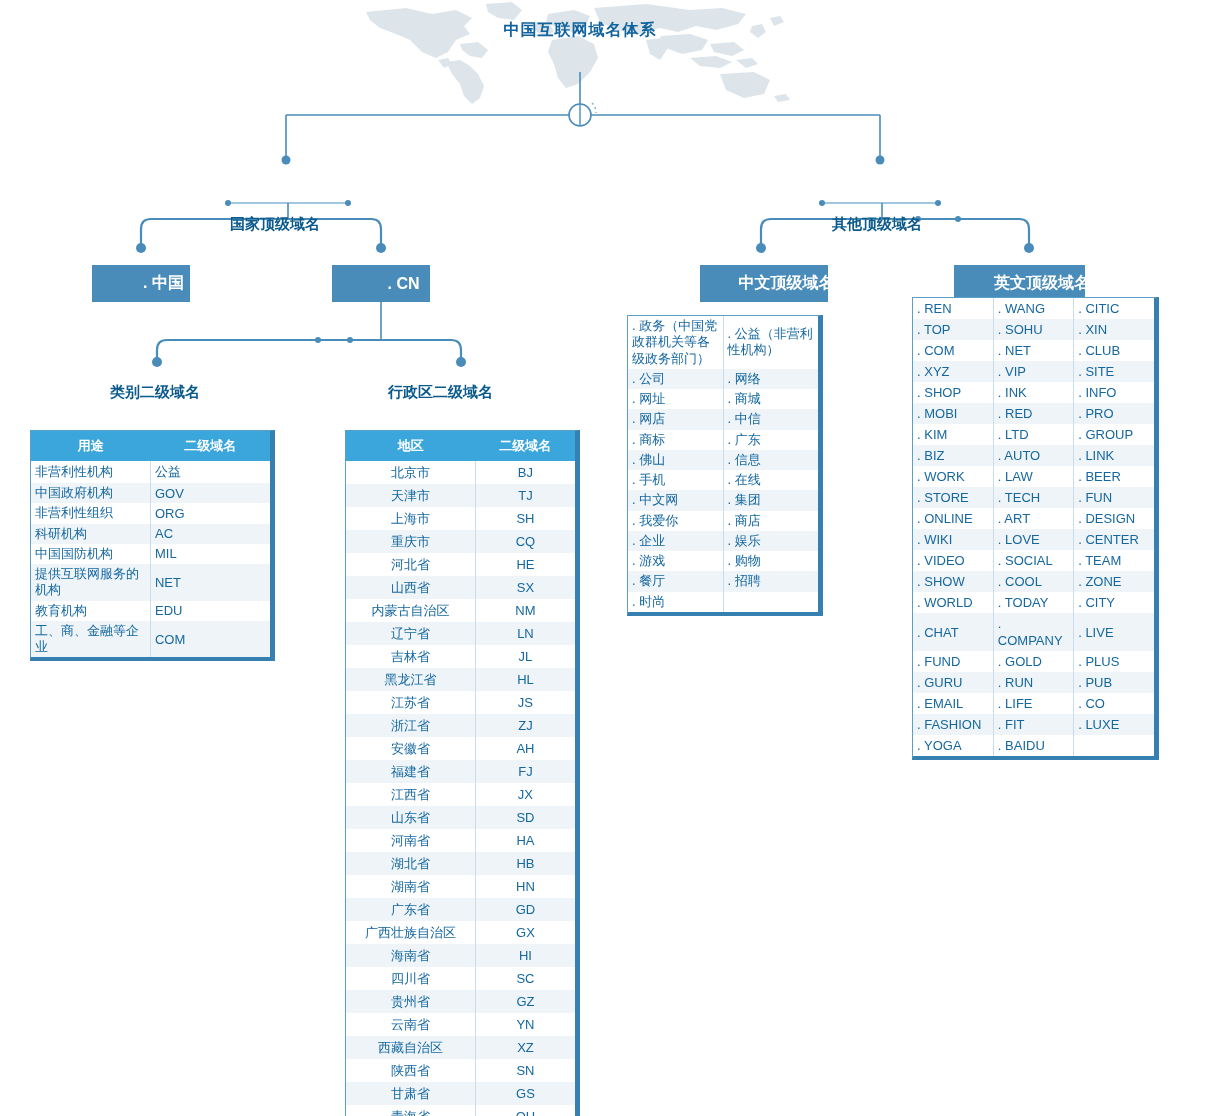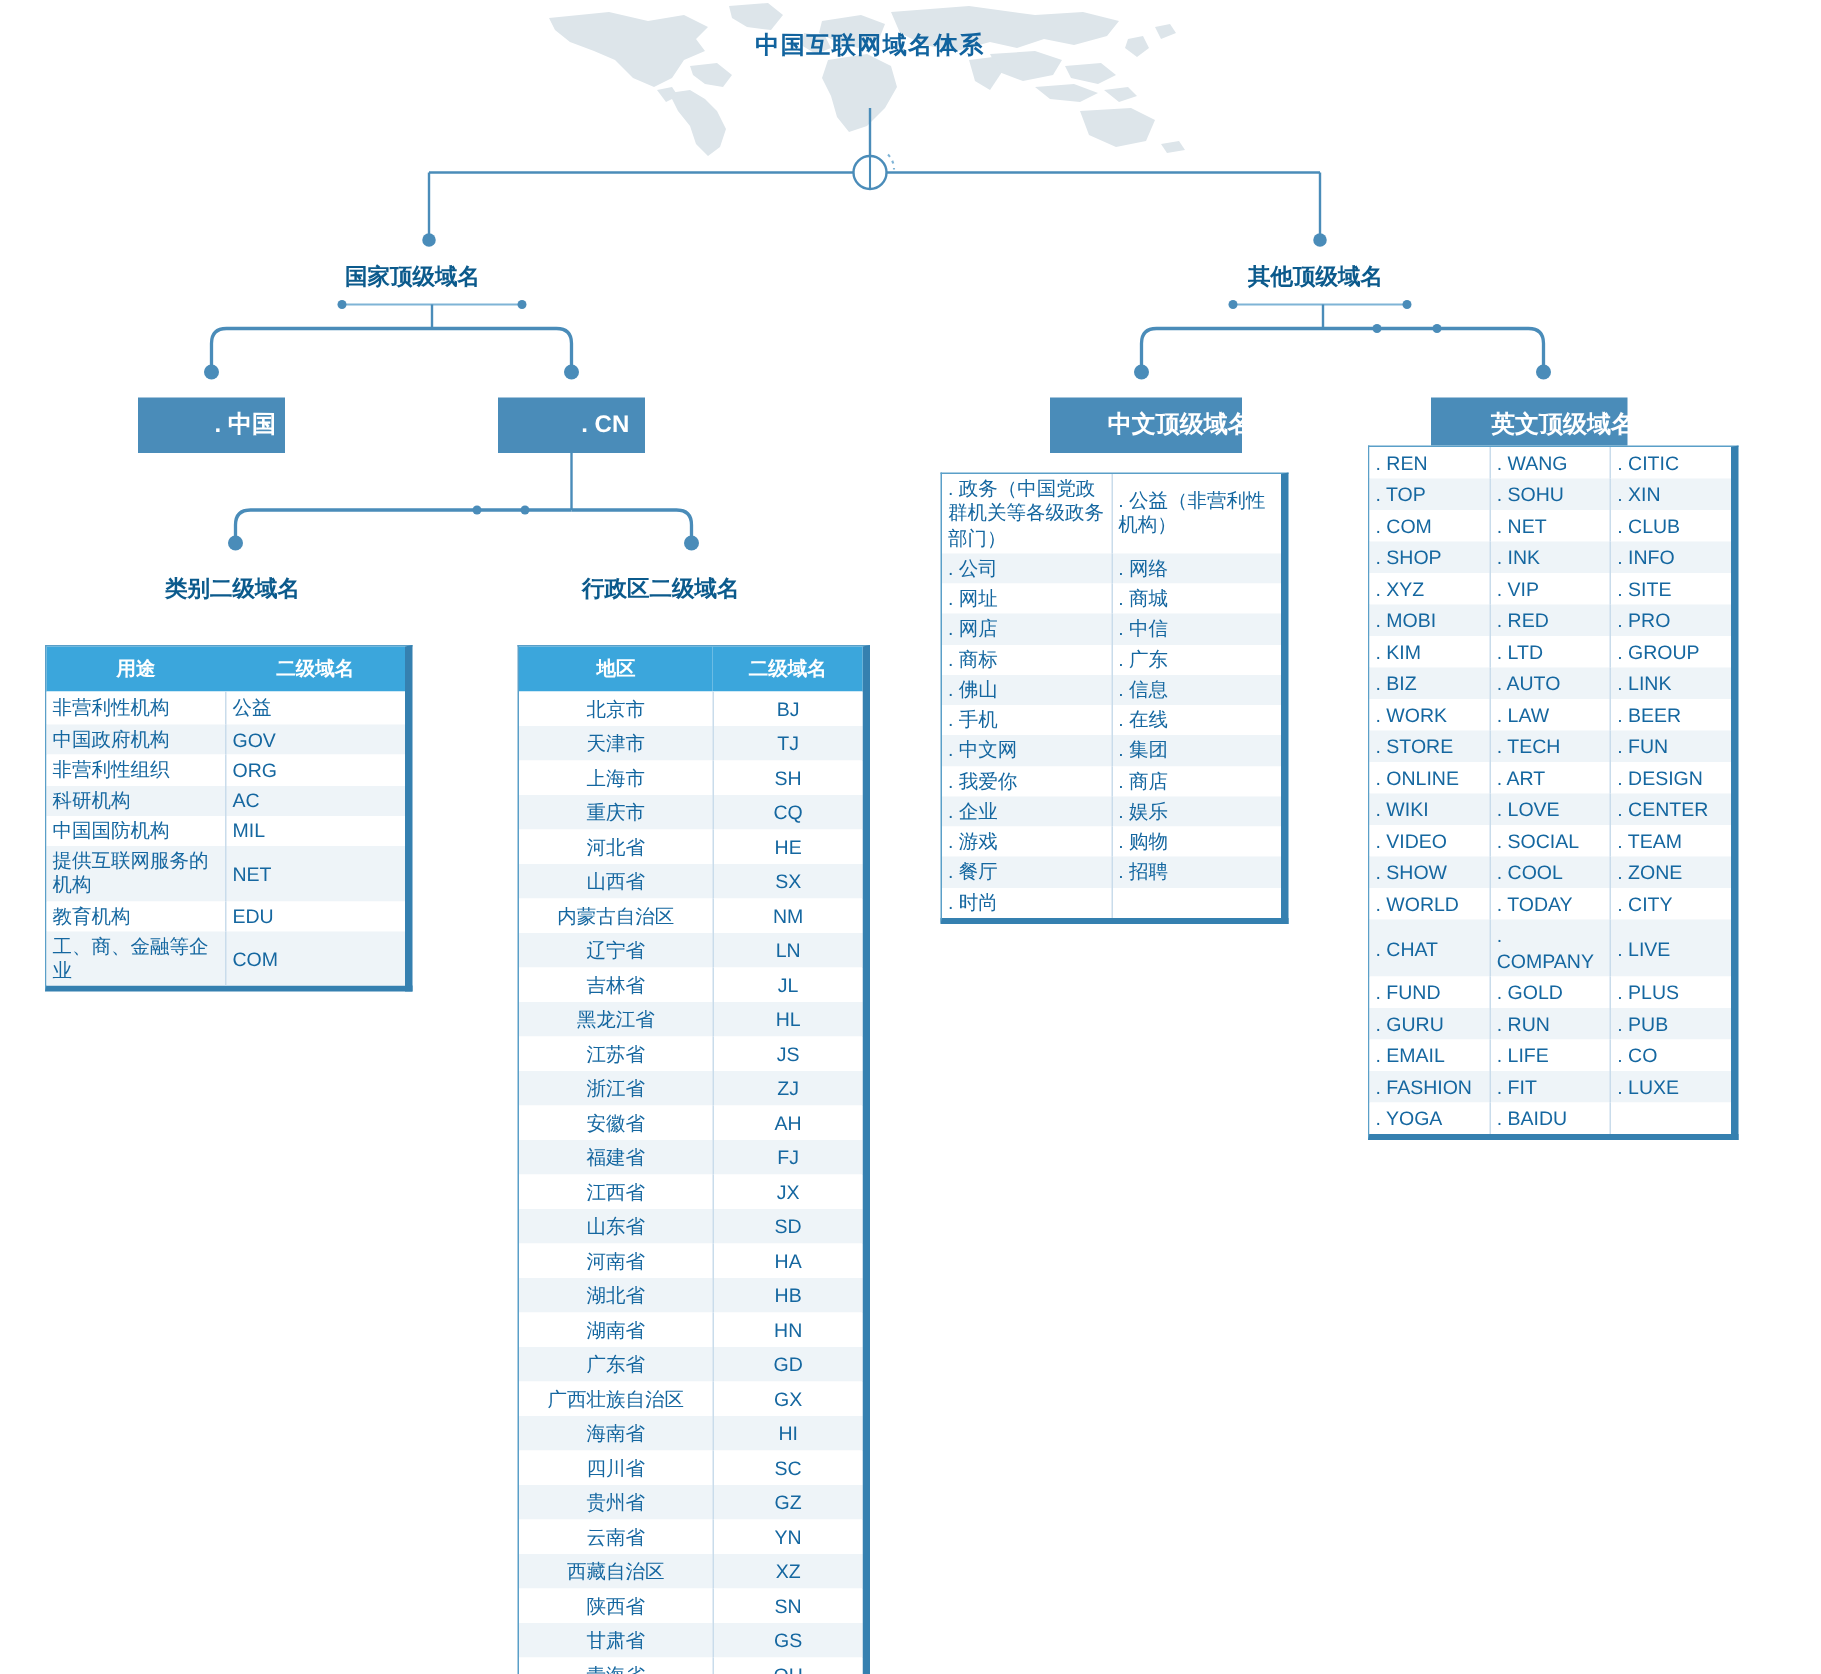--- a/index.html
+++ b/index.html
@@ -29,20 +29,21 @@
   }
 
   
   .links { position: absolute; left: 0; top: 0; width: 1214px; height: 1116px; }
 
   
   .branch-title {
     position: absolute;
     font-size: 15px; font-weight: bold; color: #0b5a8c;
     white-space: nowrap;
+    margin-top: 40px;
   }
   .branch-title.t-national { left: 230px; top: 175px; }
   .branch-title.t-other    { left: 832px; top: 175px; }
   .sec-title {
     position: absolute;
     font-size: 15px; font-weight: bold; color: #0b5a8c;
     white-space: nowrap;
   }
   .sec-title.t-cat { left: 110px; top: 383px; }
   .sec-title.t-reg { left: 388px; top: 383px; }
@@ -96,21 +97,21 @@
   .tbl-cat td.use  { width: 120px; line-height: 1.25; }
   .tbl-cat td.code { width: 120px; }
 
   
   .tbl-reg { left: 345px; top: 430px; width: 235px; }
   .tbl-reg td { text-align: center; height: 19px; line-height: 19px; padding: 0; }
   .tbl-reg td.name { width: 130px; }
   .tbl-reg td.code { width: 100px; }
 
   
-  .tbl-zh { left: 627px; top: 315px; width: 232px; }
+  .tbl-zh { left: 627px; top: 315px; width: 196px; }
   .tbl-zh td { line-height: 1.25; padding: 2px 5px; width: 50%; vertical-align: top; }
 
   
   .tbl-en { left: 912px; top: 297px; width: 247px; }
   .tbl-en td { padding: 1px 6px; width: 33.33%; height: 19px; line-height: 17px; }
 </style>
 </head>
 <body>
 
 <div class="canvas">
@@ -459,30 +460,30 @@
             <td>. TOP</td>
             <td>. SOHU</td>
             <td>. XIN</td>
           </tr>
           <tr>
             <td>. COM</td>
             <td>. NET</td>
             <td>. CLUB</td>
           </tr>
           <tr>
+            <td>. XYZ</td>
+            <td>. VIP</td>
+            <td>. SITE</td>
+          </tr>
+          <tr>
             <td>. SHOP</td>
             <td>. INK</td>
             <td>. INFO</td>
           </tr>
           <tr>
-            <td>. XYZ</td>
-            <td>. VIP</td>
-            <td>. SITE</td>
-          </tr>
-          <tr>
             <td>. MOBI</td>
             <td>. RED</td>
             <td>. PRO</td>
           </tr>
           <tr>
             <td>. KIM</td>
             <td>. LTD</td>
             <td>. GROUP</td>
           </tr>
           <tr>

